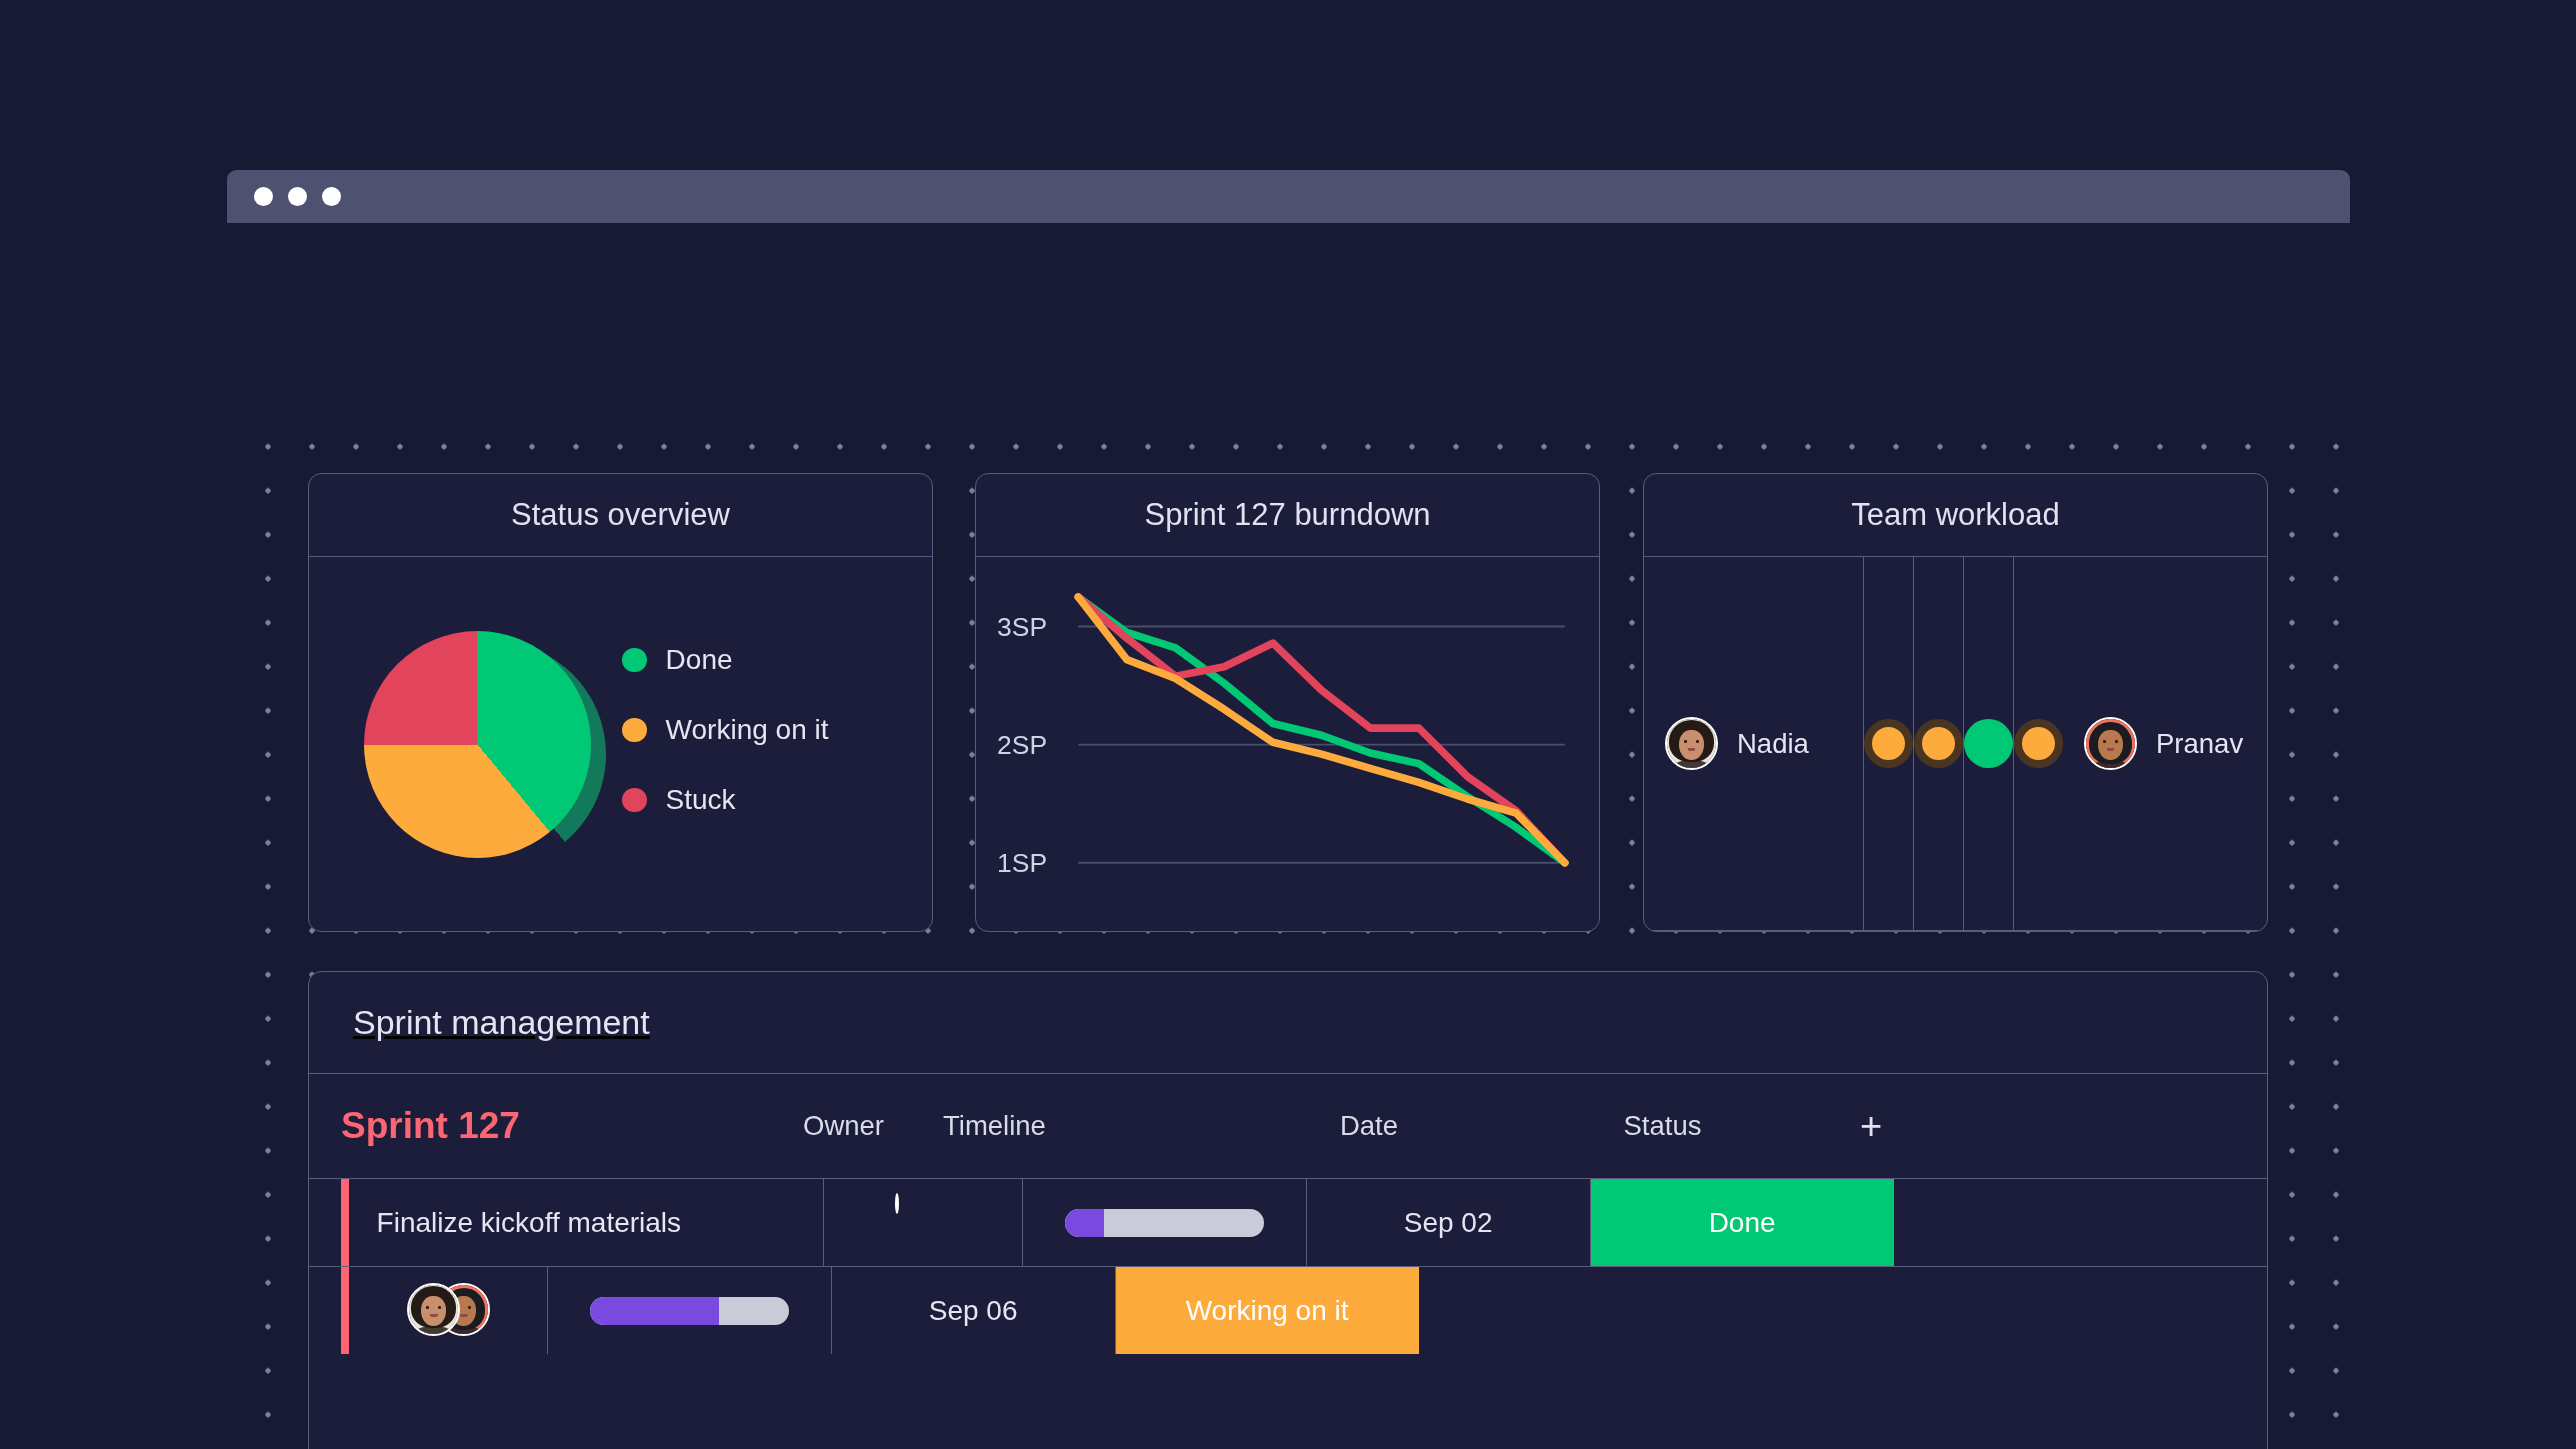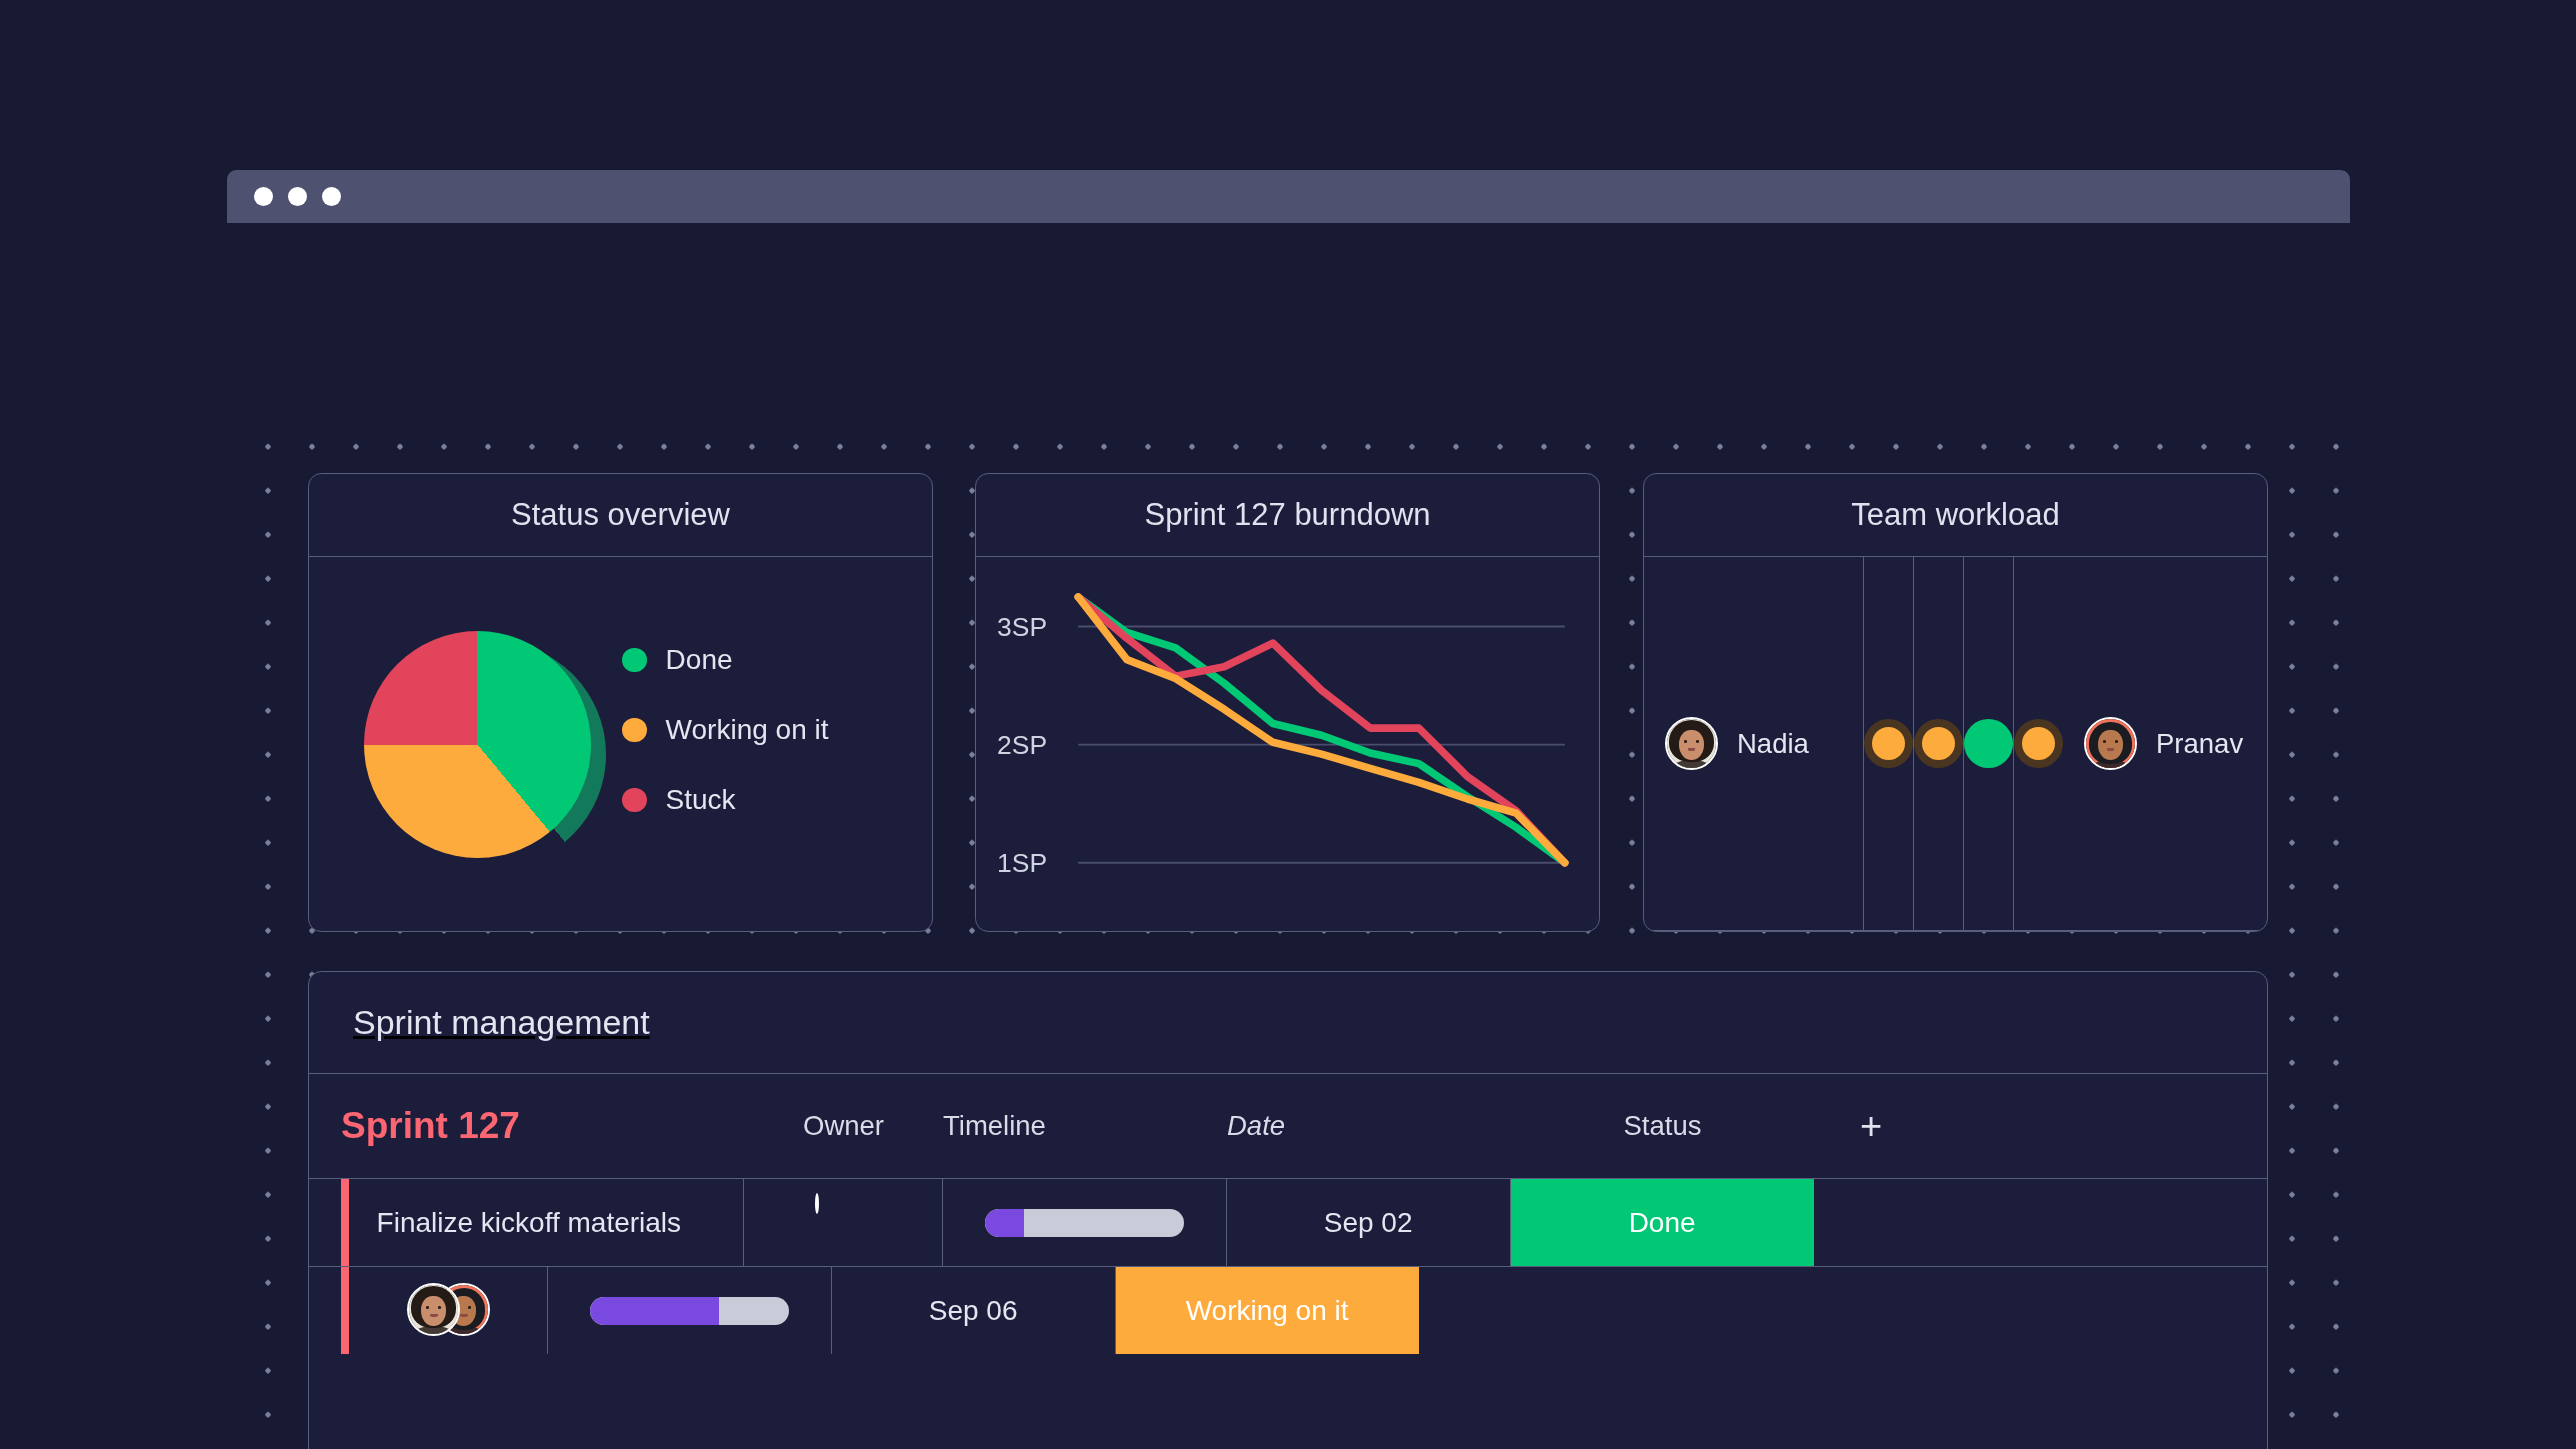--- a/index.html
+++ b/index.html
@@ -123,30 +123,30 @@
   #card-sprint .card-title { font-size: 34px; color: #e3e6f1; }
   #card-sprint .card-body { height: calc(100% - 102px); }
 
   .tbl { width: 100%; }
   .tbl-head { display: flex; align-items: center; height: 104px; padding-left: 32px; }
   .sprint-tag {
     width: 403px; font-size: 37px; font-weight: 700; color: #fc6572; white-space: nowrap;
   }
   .col-owner   { width: 199px; text-align: center; }
   .col-time    { width: 284px; text-align: left; }
-  .col-date    { width: 284px; text-align: left; font-style: italic; }
+  .col-date    { width: 284px; text-align: center; }
   .col-status  { width: 303px; text-align: center; }
   .col-plus    { width: 114px; text-align: center; }
   .hdr-text { font-size: 27.5px; color: #d8dbe8; white-space: nowrap; }
   .plus-icon { font-size: 38px; color: #dfe2ee; line-height: 1; cursor: pointer; }
 
   .tbl-row { display: flex; align-items: stretch; height: 88px; border-top: 1.5px solid #595d7e; }
   .accent { width: 7.6px; background: #fc6572; flex: none; margin-left: 32px; }
   .cell-task {
-    width: 395px; display: flex; align-items: center; padding-left: 28px;
+    width: 475px; display: flex; align-items: center; padding-left: 28px;
     border-right: 1.5px solid #595d7e;
     font-size: 28px; color: #e4e7f1; white-space: nowrap;
   }
   .cell {
     display: flex; align-items: center; justify-content: center;
     border-right: 1.5px solid #595d7e;
   }
   .cell.c-owner { width: 199px; }
   .cell.c-time  { width: 284px; }
   .cell.c-date  { width: 284px; font-size: 28px; color: #e4e7f1; }

